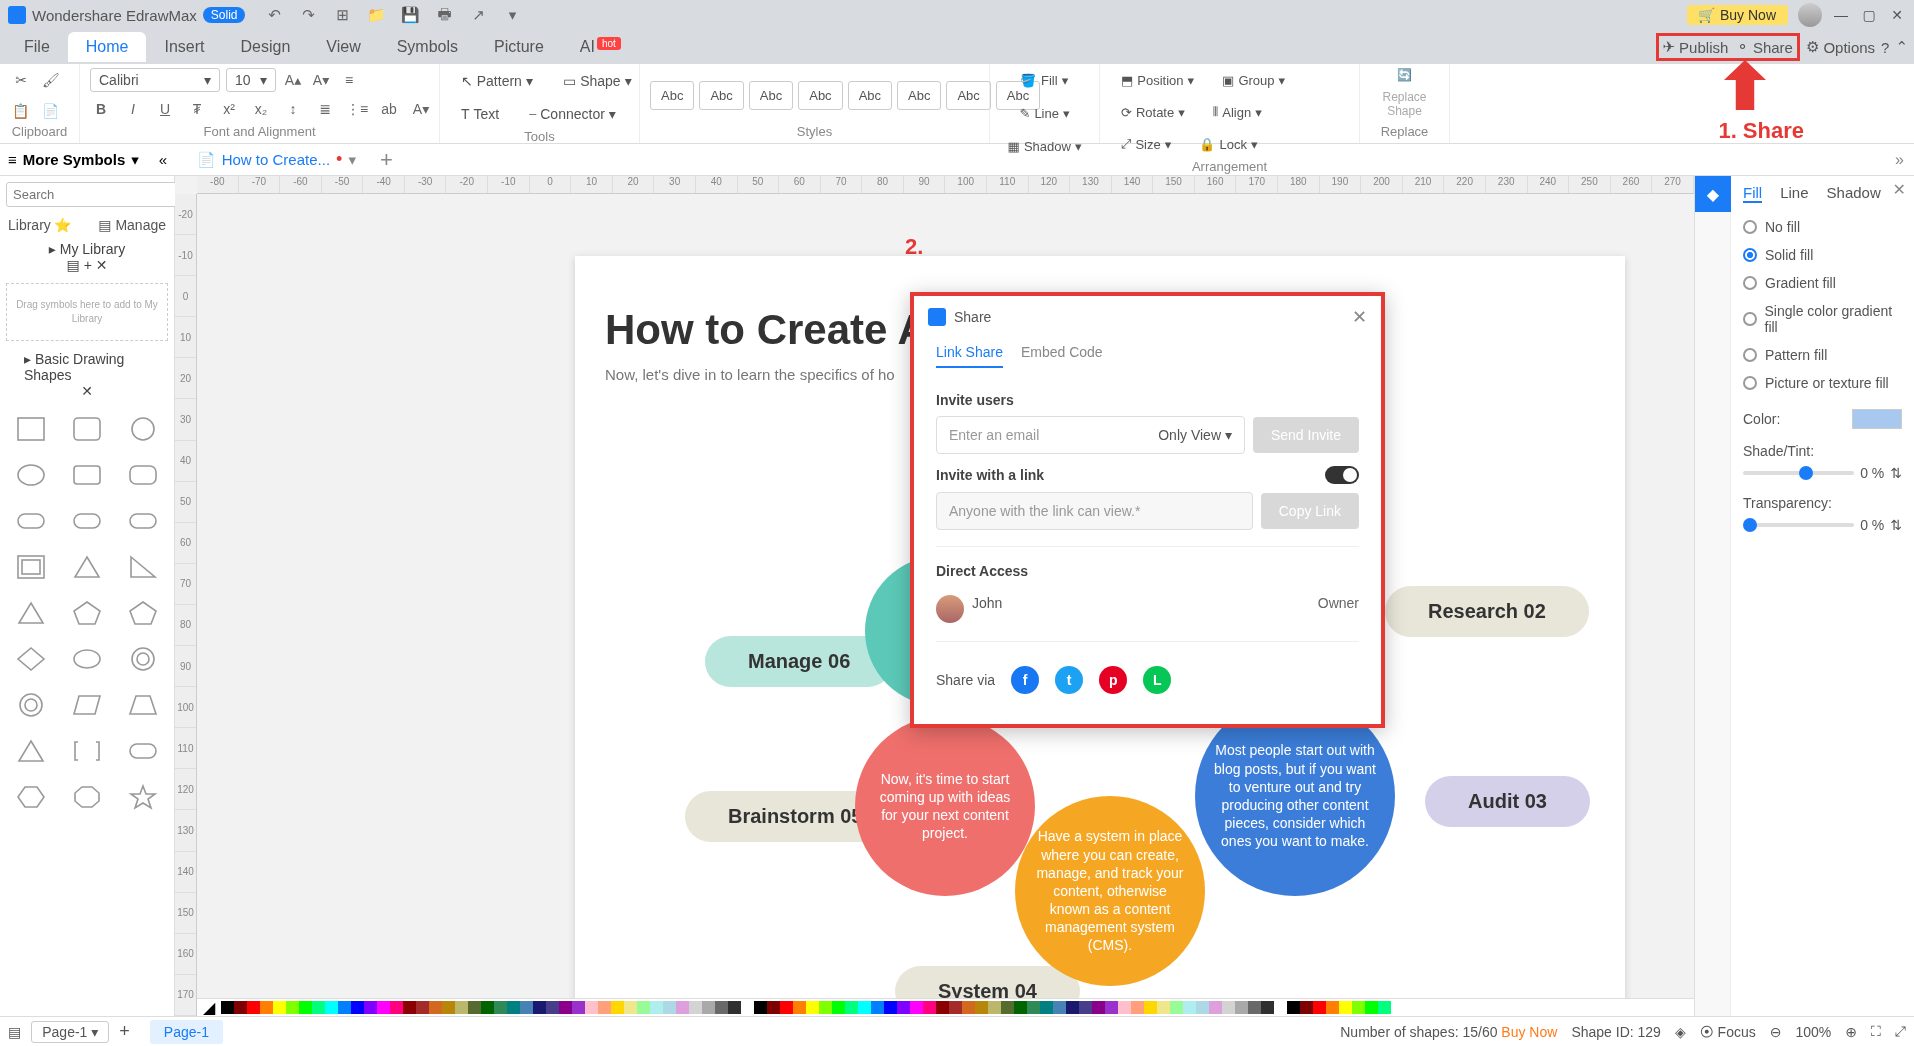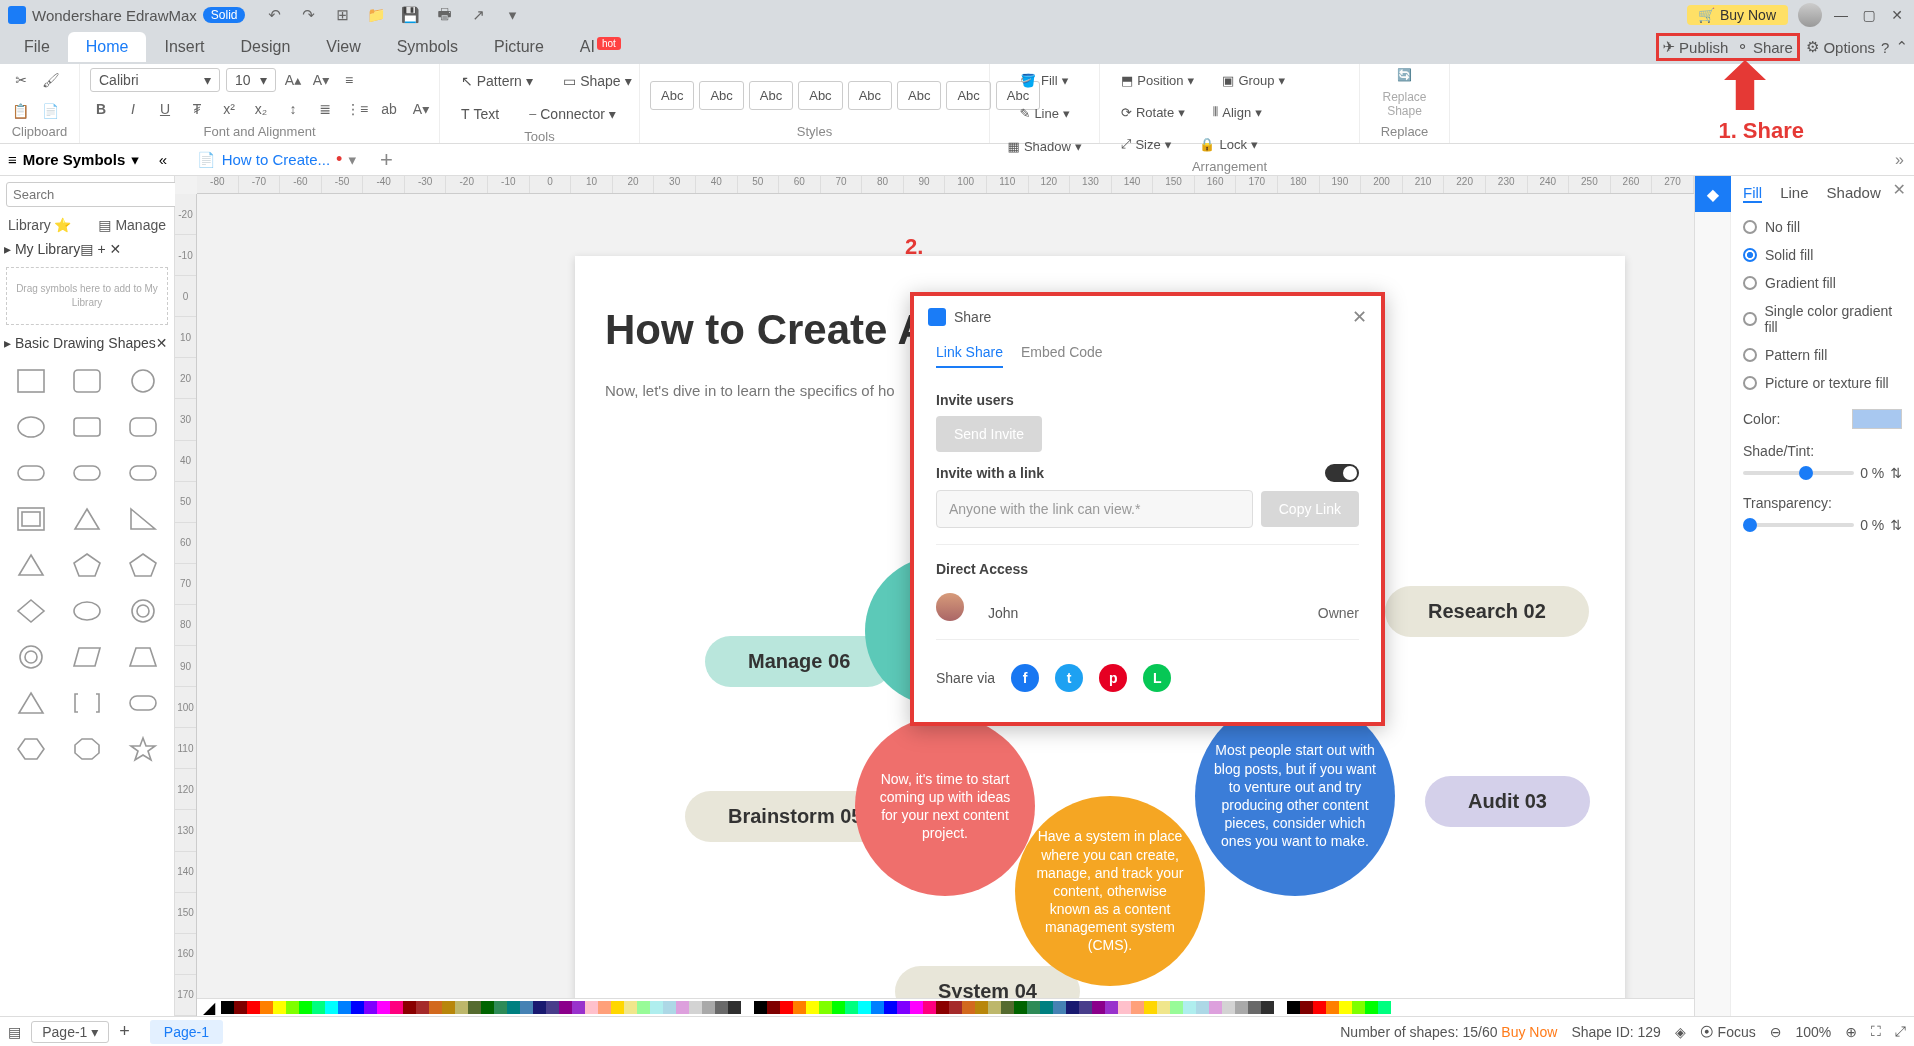--- a/index.html
+++ b/index.html
@@ -39,34 +39,34 @@
 .doctab { display: flex; align-items: center; gap: 6px; color: #1a7cf7; font-size: 15px; padding: 4px 10px; }
 .doctab .dot { color: #e53935; font-size: 18px; }
 .addtab { font-size: 22px; color: #888; padding: 0 8px; }
 
 .main { display: flex; height: calc(100% - 30px - 34px - 80px - 32px - 30px); }
 .leftpanel { width: 175px; background: #fff; border-right: 1px solid #ddd; display: flex; flex-direction: column; font-size: 14px; }
 .searchrow { display: flex; gap: 4px; padding: 6px; }
 .searchrow input { flex: 1; border: 1px solid #ccc; border-radius: 3px; padding: 4px 6px; font-size: 13px; }
 .searchrow button { background: #1a7cf7; color: #fff; border: none; padding: 4px 10px; border-radius: 3px; font-size: 13px; }
 .librow { display: flex; justify-content: space-between; padding: 4px 8px; color: #555; font-size: 14px; }
-.sectionhead { display: flex; align-items: center; justify-content: flex-start; padding: 4px 4px; font-size: 14px; color: #444; }
+.sectionhead { display: flex; align-items: center; justify-content: space-between; padding: 4px 24px; font-size: 14px; color: #444; flex-direction: column; }
 .dragbox { border: 1px dashed #ccc; margin: 6px; padding: 14px 6px; text-align: center; color: #aaa; font-size: 10px; line-height: 1.4; }
 .shapesgrid { display: grid; grid-template-columns: repeat(3, 1fr); gap: 10px; padding: 8px; }
 .shapecell { height: 36px; display: flex; align-items: center; justify-content: center; }
 .shapecell svg { stroke: #999; fill: none; stroke-width: 1.6; }
 
 .canvas-wrap { flex: 1; position: relative; background: #f2f2f2; overflow: hidden; }
 .ruler-h { position: absolute; top: 0; left: 22px; right: 0; height: 18px; background: #eee; border-bottom: 1px solid #ccc; font-size: 10px; color: #888; display: flex; }
 .ruler-h span { width: 60px; text-align: center; border-right: 1px solid #ddd; }
 .ruler-v { position: absolute; top: 18px; left: 0; width: 22px; bottom: 0; background: #eee; border-right: 1px solid #ccc; font-size: 10px; color: #888; display: flex; flex-direction: column; }
 .ruler-v span { height: 60px; display: flex; align-items: center; justify-content: center; border-bottom: 1px solid #ddd; }
 .paper { position: absolute; top: 80px; left: 400px; width: 1050px; height: 820px; background: #fff; box-shadow: 0 2px 8px rgba(0,0,0,0.15); padding: 50px 30px; }
 .paper h1 { font-size: 42px; font-weight: 700; color: #333; }
-.paper .subtitle { font-size: 15px; color: #777; margin-top: 28px; }
+.paper .subtitle { font-size: 15px; color: #777; margin-top: 12px; }
 .anno-2 { position: absolute; top: 58px; left: 730px; color: #e53935; font-size: 22px; font-weight: 700; }
 .pill { position: absolute; background: #e8e6d9; padding: 14px 43px; border-radius: 26px; font-size: 20px; font-weight: 600; color: #333; }
 .pill.teal { background: #b9e6dc; }
 .pill.lav { background: #d4d0ea; }
 .bigcircle { position: absolute; border-radius: 50%; display: flex; align-items: center; justify-content: center; text-align: center; color: #fff; font-size: 14px; padding: 18px; line-height: 1.3; }
 
 .colorbar { position: absolute; bottom: 0; left: 22px; right: 0; height: 18px; display: flex; align-items: center; background: #fff; border-top: 1px solid #ddd; }
 .colorbar .sw { width: 13px; height: 13px; }
 
 .rightpanel { width: 220px; background: #fff; border-left: 1px solid #ddd; display: flex; }
@@ -98,21 +98,21 @@
 .share-dialog .sd-tabs { display: flex; gap: 18px; padding: 0 22px; margin-top: 6px; }
 .share-dialog .sd-tabs .stab { padding-bottom: 6px; color: #888; }
 .share-dialog .sd-tabs .stab.active { color: #1a7cf7; border-bottom: 2px solid #1a7cf7; }
 .share-dialog .sd-body { padding: 12px 22px; }
 .share-dialog .sd-label { font-weight: 600; color: #444; margin: 12px 0 8px; }
 .share-dialog .sd-row { display: flex; gap: 8px; align-items: center; }
 .share-dialog .sd-input { flex: 1; border: 1px solid #ddd; border-radius: 4px; padding: 10px 12px; display: flex; justify-content: space-between; align-items: center; color: #999; }
 .share-dialog .sd-btn { background: #d8d8d8; color: #fff; padding: 10px 18px; border-radius: 4px; border: none; font-size: 14px; }
 .share-dialog .toggle { width: 34px; height: 18px; background: #333; border-radius: 9px; position: relative; margin-left: auto; }
 .share-dialog .toggle::after { content:''; position: absolute; right: 2px; top: 2px; width: 14px; height: 14px; background: #fff; border-radius: 50%; }
-.share-dialog .da-row { display: flex; align-items: flex-end; gap: 24px; padding: 8px 0; }
+.share-dialog .da-row { display: flex; align-items: flex-start; gap: 8px; padding: 8px 0; }
 .share-dialog .da-avatar { width: 28px; height: 28px; border-radius: 50%; background: linear-gradient(#d79b7a,#a66); }
 .share-dialog .da-role { margin-left: auto; color: #666; }
 .share-dialog .sharevia { display: flex; align-items: center; gap: 16px; padding: 14px 0 18px; }
 .sv-icon { width: 28px; height: 28px; border-radius: 50%; display: flex; align-items: center; justify-content: center; color: #fff; font-size: 14px; font-weight: 700; }
 
 
 .red-arrow { position: absolute; top: 60px; right: 148px; width: 42px; height: 50px; background: #e53935; clip-path: polygon(50% 0, 100% 40%, 72% 40%, 72% 100%, 28% 100%, 28% 40%, 0 40%); z-index: 50; }
 .anno-share { position: absolute; top: 118px; right: 110px; color: #e53935; font-size: 22px; font-weight: 700; z-index: 50; }
 
 .format-toolbar { position: absolute; top: 300px; left: 855px; background: #fff; border: 1px solid #ddd; border-radius: 4px; padding: 4px 8px; font-size: 14px; color: #555; display: flex; flex-direction: column; gap: 4px; box-shadow: 0 2px 6px rgba(0,0,0,0.15); }
@@ -711,20 +711,24 @@
     <span>Share</span>
     <span class="sd-close">✕</span>
   </div>
   <div class="sd-tabs">
     <div class="stab active">Link Share</div>
     <div class="stab">Embed Code</div>
   </div>
   <div class="sd-body">
     <div class="sd-label">Invite users</div>
     <div class="sd-row">
+      <div class="sd-input">
+        <span>Enter an email</span>
+        <span style="color:#555;"><span>Only View</span> ▾</span>
+      </div>
       <button class="sd-btn">Send Invite</button>
     </div>
     <div class="sd-label" style="display:flex; align-items:center;">
       <span>Invite with a link</span>
       <div class="toggle"></div>
     </div>
     <div class="sd-row">
       <div class="sd-input" style="background:#f7f7f7;">
         <span>Anyone with the link can view.*</span>
       </div>

